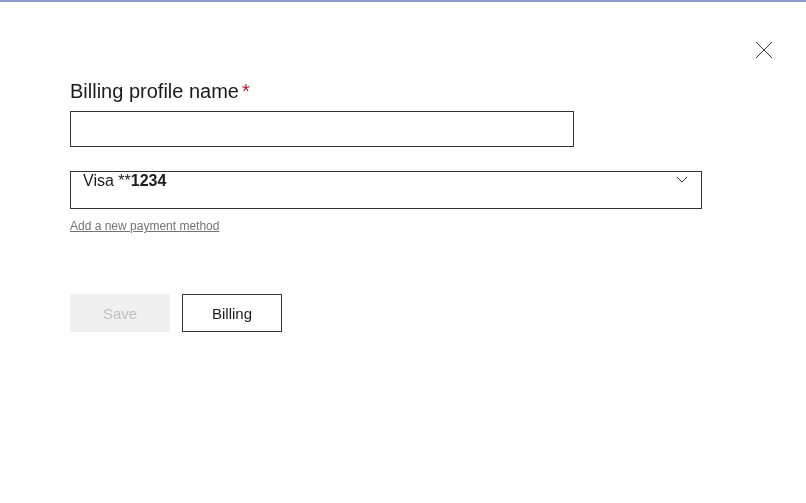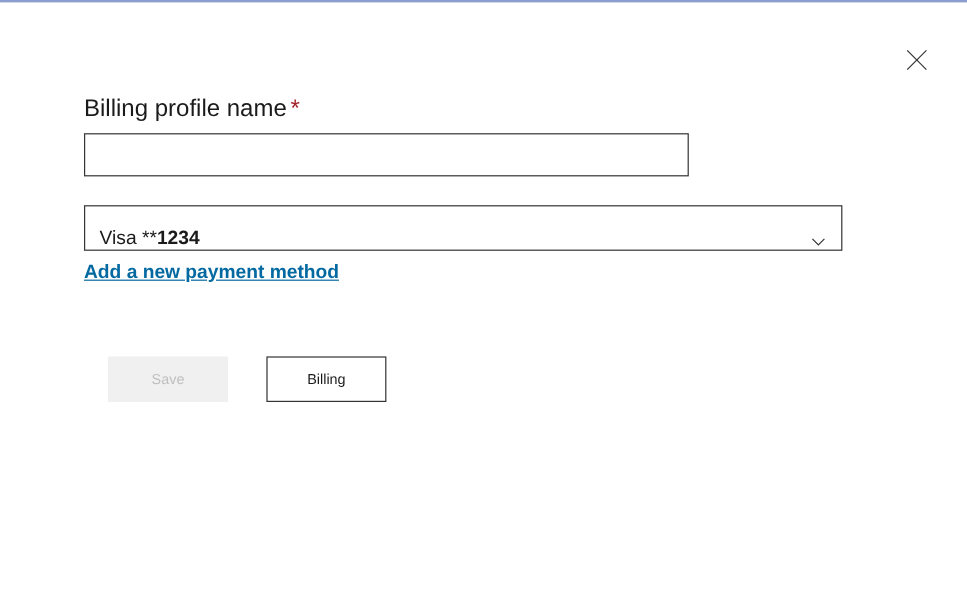--- a/index.html
+++ b/index.html
@@ -56,63 +56,61 @@
       font-size: 15px;
       font-family: inherit;
       outline: none;
     }
     .select-wrap {
       width: 632px;
       height: 38px;
       border: 1px solid #333;
       padding: 0 12px;
       display: flex;
-      align-items: flex-end;
+      align-items: flex-start;
       justify-content: space-between;
       cursor: pointer;
     }
     .select-value {
       font-size: 16px;
       color: #1b1b1b;
     }
     .select-value .masked {
       font-weight: 400;
     }
     .select-value .digits {
       font-weight: 600;
     }
     .chevron {
       width: 14px;
       height: 14px;
     }
     .link {
       display: inline-block;
       margin-top: 10px;
-      font-size: 16px;
-      color: #0369a1;
+      font-size: 12px;
+      color: #737373;
       text-decoration: underline;
       cursor: pointer;
-      font-weight: bold;
     }
     .button-row {
       margin-top: 60px;
       display: flex;
       gap: 12px;
     }
     .btn {
       min-width: 100px;
       height: 38px;
       padding: 0 20px;
-      font-size: 12px;
+      font-size: 15px;
       font-family: inherit;
       cursor: pointer;
       display: inline-flex;
       align-items: center;
       justify-content: center;
-      margin-left: 20px;
     }
     .btn-save {
       background: #f0f0f0;
       border: none;
       color: #bfbfbf;
       cursor: default;
     }
     .btn-cancel {
       background: #ffffff;
       border: 1px solid #333;

